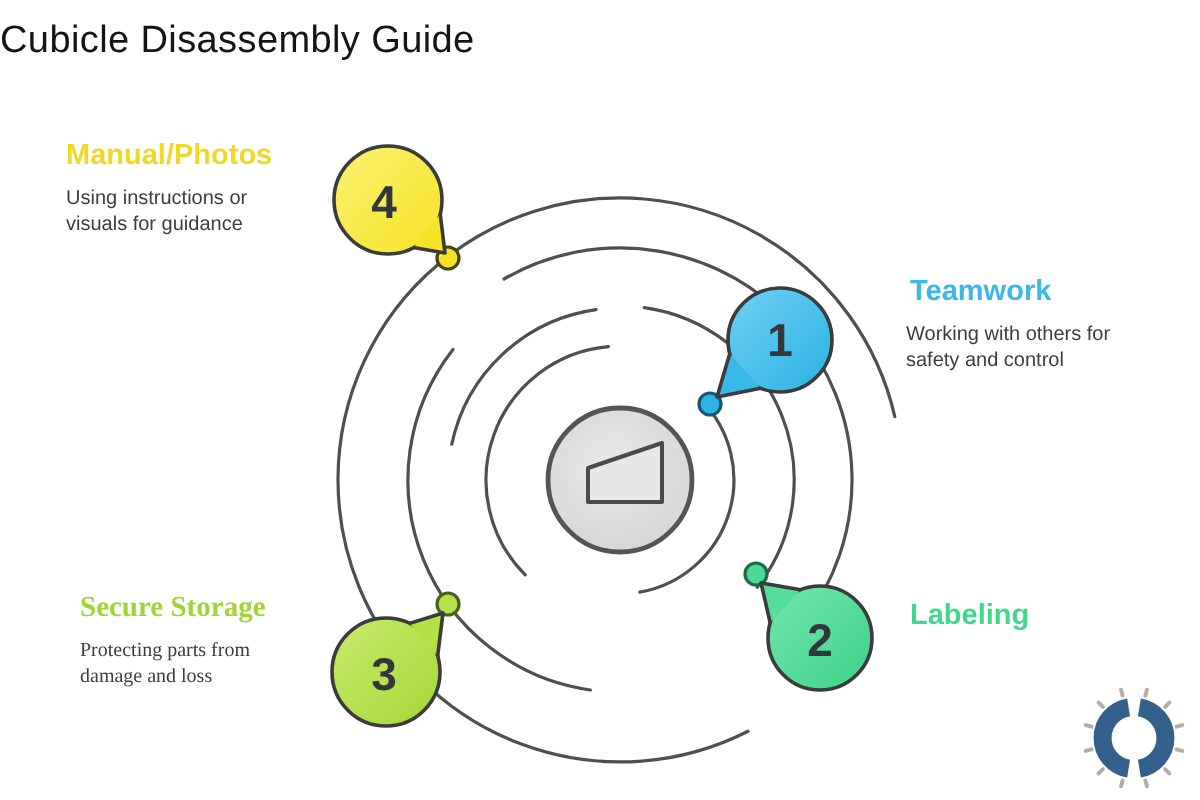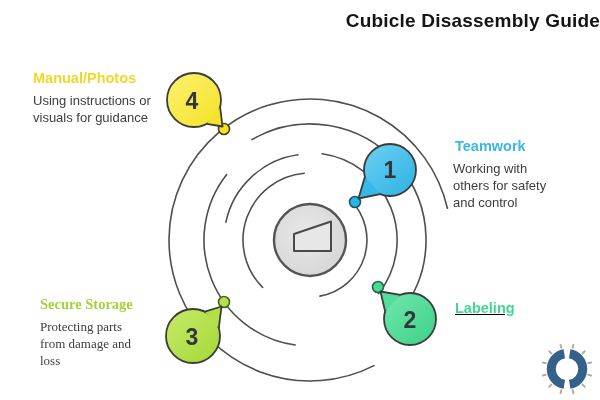--- a/index.html
+++ b/index.html
@@ -1,27 +1,27 @@
 <!DOCTYPE html>
 <html><head>
 <meta charset="utf-8">
 <style>
   html,body{margin:0;padding:0;background:#ffffff;}
   #canvas{
     position:relative;width:600px;height:400px;overflow:hidden;background:#ffffff;
     font-family:"Liberation Sans", sans-serif;
   }
   .title{
-    position:absolute;left:0;top:10px;width:600px;text-align:right;
-    font-size:19px;font-weight:bold;color:#141414;letter-spacing:.2px;
+    position:absolute;left:0;top:10px;width:600px;text-align:left;
+    font-size:19px;font-weight:normal;color:#141414;letter-spacing:.2px;
   }
   svg{position:absolute;left:0;top:0;}
   .step-block{position:absolute;}
   .step-heading{font-size:14.5px;font-weight:bold;display:block;line-height:1.2;}
-  .step-desc{display:block;font-size:13px;color:#3d3d3d;line-height:1.3;margin-top:6px;}
+  .step-desc{display:block;font-size:10px;color:#3d3d3d;line-height:1.3;margin-top:6px;}
   .align-center{text-align:left;}
   .align-left-head .step-heading{text-align:left;padding-left:2px;}
   .align-left-head .step-desc{text-align:left;}
   .c-yellow{color:#eed928;}
   .c-blue{color:#3bb8e6;}
   .c-green{color:#41d78e;}
   .c-lime{color:#a2d437;}
   .balloon-number{
     font-size:23px;font-weight:bold;fill:#33373c;
     text-anchor:middle;dominant-baseline:central;
@@ -127,21 +127,21 @@
   <div class="step-block align-center" style="left:33px;top:70px;width:122px;">
     <span class="step-heading c-yellow">Manual/Photos</span>
     <span class="step-desc">Using instructions or visuals for guidance</span>
   </div>
 
   <div class="step-block align-left-head" style="left:453px;top:138px;width:104px;">
     <span class="step-heading c-blue">Teamwork</span>
     <span class="step-desc">Working with others for safety and control</span>
   </div>
 
-  <div class="step-block align-left-head" style="left:453px;top:300px;width:98px;text-decoration:underline;">
+  <div class="step-block align-left-head" style="left:453px;top:300px;width:98px;">
     <span class="step-heading c-green">Labeling</span>
   </div>
 
   <div class="step-block align-center" style="left:40px;top:296px;width:107px;font-family:Liberation Serif, serif;">
     <span class="step-heading c-lime">Secure Storage</span>
     <span class="step-desc">Protecting parts from damage and loss</span>
   </div>
 
 </div>
 

